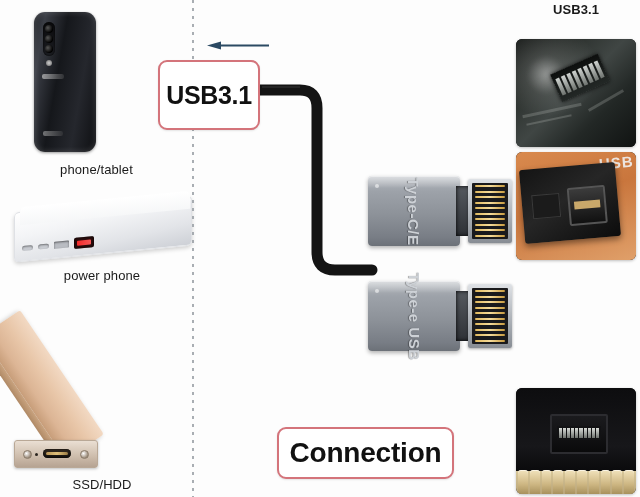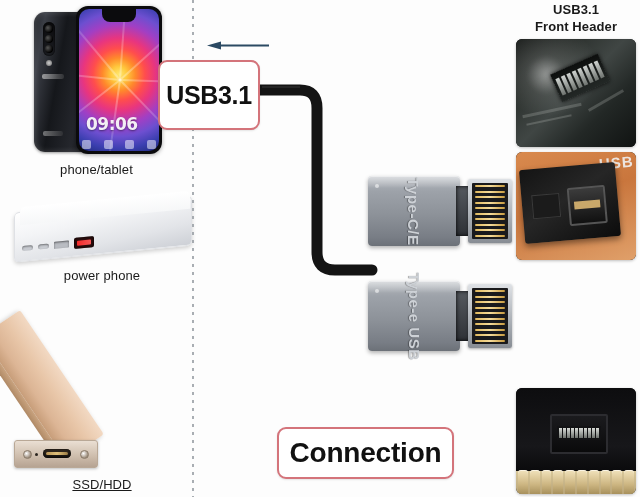--- a/index.html
+++ b/index.html
@@ -371,40 +371,20 @@
   <div class="abs" id="phone-group">
     <div class="phone-back">
       <div class="cam"></div>
       <div class="lens l1"></div>
       <div class="lens l2"></div>
       <div class="lens l3"></div>
       <div class="flash"></div>
       <div class="logo"></div>
       <div class="bottom-logo"></div>
     </div>
-    <div class="phone-front">
-      <div class="screen">
-        <div class="ray" style="transform:rotate(8deg)"></div>
-        <div class="ray" style="transform:rotate(52deg)"></div>
-        <div class="ray" style="transform:rotate(96deg)"></div>
-        <div class="ray" style="transform:rotate(140deg)"></div>
-        <div class="ray" style="transform:rotate(184deg)"></div>
-        <div class="ray" style="transform:rotate(228deg)"></div>
-        <div class="ray" style="transform:rotate(272deg)"></div>
-        <div class="ray" style="transform:rotate(316deg)"></div>
-      </div>
-      <div class="notch"></div>
-      <div class="clock">09:06</div>
-      <div class="dock">
-        <i></i>
-          <i></i>
-          <i></i>
-          <i></i>
-      </div>
-    </div>
   </div>
   <div class="cap" style="left:14px;top:162px;width:165px;">phone/tablet</div>
 
   <div class="abs" id="bank-group">
     <div class="bank-body"></div>
     <div class="bank-top"></div>
     <div class="bank-ports">
       <span class="pc"></span>
       <span class="pc"></span>
       <span class="pa"></span>
@@ -416,21 +396,21 @@
   <div class="abs" id="ssd-group">
     <div class="ssd-body"></div>
     <div class="ssd-edge"></div>
     <div class="ssd-front">
       <span class="scr s1"></span>
       <span class="dot"></span>
       <span class="usbc"></span>
       <span class="scr s2"></span>
     </div>
   </div>
-  <div class="cap" style="left:14px;top:477px;width:176px;text-decoration:underline;">SSD/HDD</div>
+  <div class="cap" style="left:14px;top:477px;width:176px;">SSD/HDD</div>
 
   <div class="abs" id="divider"></div>
 
   <svg id="cable" class="abs" viewBox="0 0 640 497">
     <path d="M258 90 L300 90 Q317 90 317 108 L317 252 Q317 270 335 270 L372 270" fill="none" stroke="#141414" stroke-width="11" stroke-linecap="round" stroke-linejoin="round"></path>
     <path d="M317 108 L317 196 Q317 212 333 212 L372 212" fill="none" stroke="#141414" stroke-width="11" stroke-linecap="round" stroke-linejoin="round" opacity="0"></path>
     <path d="M262 87 L300 87" fill="none" stroke="#3a3a3a" stroke-width="2" opacity=".45"></path>
   </svg>
 
   <svg class="abs" id="arrow" viewBox="0 0 66 11">
@@ -491,21 +471,20 @@
           <i></i>
           <i></i>
           <i></i>
           <i></i>
       </div>
     </div>
   </div>
 
   <div class="cap" id="right-title">
     <div>USB3.1</div>
-    <div>Front Header</div>
   </div>
 
   <div class="photo" id="photo-1">
     <div class="inner pb1">
       <div class="blur"></div>
       <div class="trace" style="left:6px;top:70px;width:60px;height:3px;transform:rotate(-12deg)"></div>
       <div class="trace" style="left:10px;top:80px;width:46px;height:2px;transform:rotate(-12deg)"></div>
       <div class="trace" style="left:70px;top:60px;width:40px;height:3px;transform:rotate(-30deg)"></div>
       <div class="hdr">
         <i></i>

